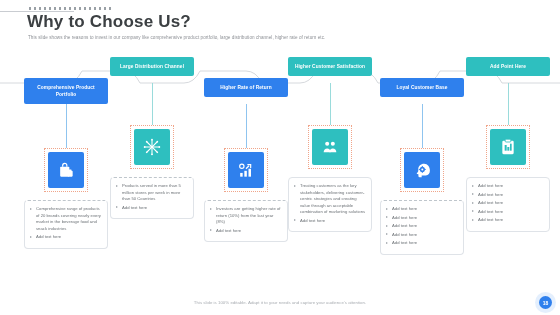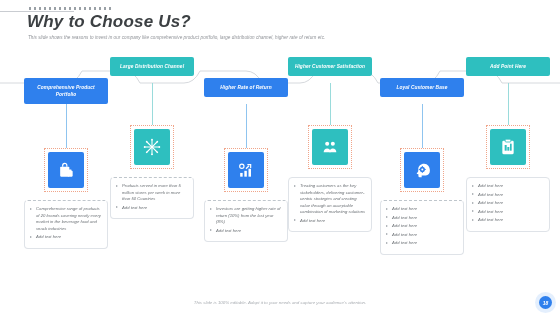--- a/index.html
+++ b/index.html
@@ -1,21 +1,21 @@
 <!DOCTYPE html>
 <html><head>
 <meta charset="utf-8">
 <style>
   html,body{margin:0;padding:0;}
   body{
     width:560px;height:315px;background:#ffffff;
     font-family:"Liberation Sans",sans-serif;
     overflow:hidden;position:relative;
   }
-  .slide{position:absolute;inset:0;background:#fff;font-style:italic;}
+  .slide{position:absolute;inset:0;background:#fff;}
 
   
   .top-rule{
     position:absolute;left:0;top:11px;width:74px;height:1px;background:#c9ccd1;
   }
   .dots{
     position:absolute;left:29px;top:7px;width:84px;height:3px;
     background-image:repeating-linear-gradient(to right,#9aa0a6 0 2px,transparent 2px 5px);
   }
   .page-title{

